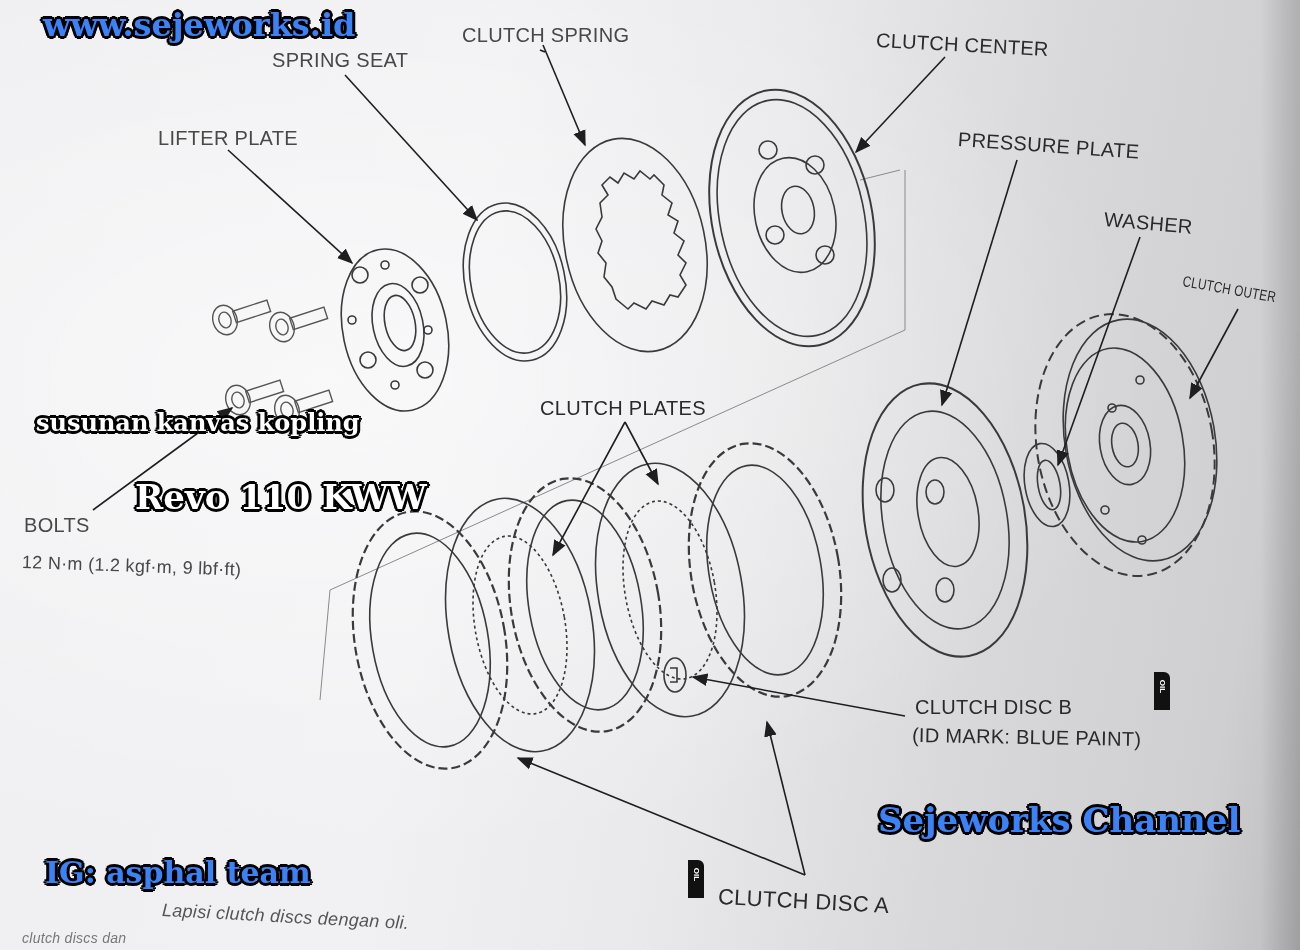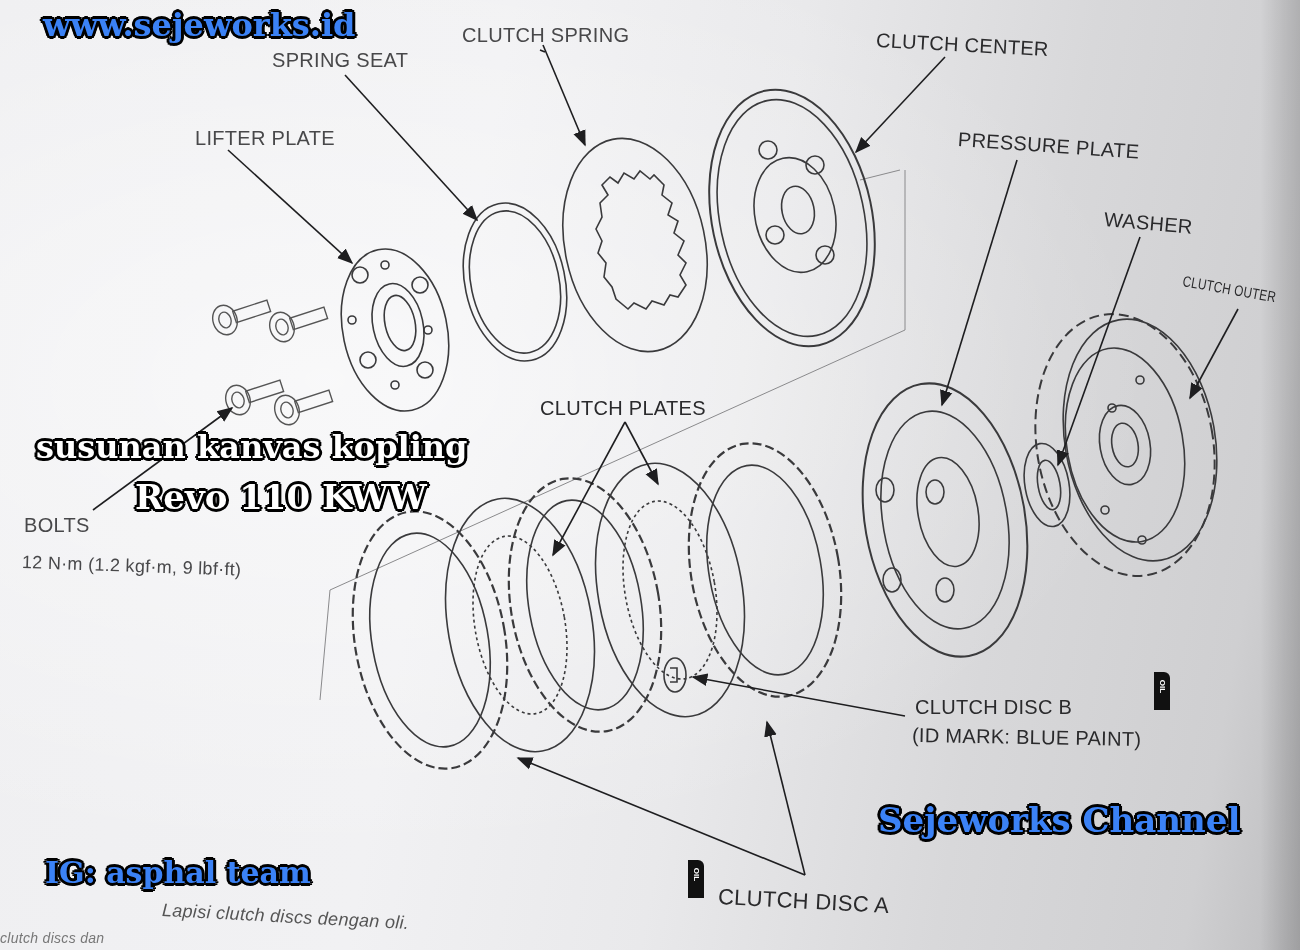--- a/index.html
+++ b/index.html
@@ -162,38 +162,38 @@
       <line x1="905" y1="716" x2="693" y2="677" marker-end="url(#ah)"></line>
       <line x1="805" y1="875" x2="518" y2="758" marker-end="url(#ah)"></line>
       <line x1="805" y1="875" x2="767" y2="722" marker-end="url(#ah)"></line>
     </g>
   </g>
 </svg>
 
 <div class="lbl light" style="left:462px;top:24px;">CLUTCH SPRING</div>
 <div class="lbl light" style="left:272px;top:49px;text-align:center;">SPRING SEAT</div>
 <div class="lbl" style="left:876px;top:29px;transform:rotate(3deg);">CLUTCH CENTER</div>
-<div class="lbl light" style="left:158px;top:127px;margin-left:37px;">LIFTER PLATE</div>
+<div class="lbl light" style="left:158px;top:127px;">LIFTER PLATE</div>
 <div class="lbl" style="left:958px;top:128px;transform:rotate(4deg);">PRESSURE PLATE</div>
 <div class="lbl" style="left:1104px;top:208px;transform:rotate(5deg);">WASHER</div>
 <div class="lbl" style="left:1183px;top:272px;font-size:15px;transform:rotate(10deg) scaleX(0.78);">CLUTCH OUTER</div>
 <div class="lbl" style="left:540px;top:397px;">CLUTCH PLATES</div>
 <div class="lbl light" style="left:24px;top:514px;">BOLTS</div>
 <div class="lbl light" style="left:22px;top:552px;font-size:18px;transform:rotate(2deg);">12 N·m (1.2 kgf·m, 9 lbf·ft)</div>
 <div class="lbl" style="left:915px;top:696px;">CLUTCH DISC B</div>
 <div class="lbl" style="left:912px;top:724px;transform:rotate(1deg);">(ID MARK: BLUE PAINT)</div>
 <div class="lbl" style="left:718px;top:884px;font-size:22px;transform:rotate(3deg);">CLUTCH DISC A</div>
 
 <div class="oil" style="left:1154px;top:672px;">
     <span>OIL</span>
   </div>
 <div class="oil" style="left:688px;top:860px;">
     <span>OIL</span>
   </div>
 
 <div class="lbl light" style="left:162px;top:900px;font-style:italic;font-size:18px;transform:rotate(3deg);color:#555;">Lapisi clutch discs dengan oli.</div>
-<div class="lbl light" style="left:0px;top:930px;font-style:italic;font-size:14px;color:#777;">clutch discs dan</div>
+<div class="lbl light" style="left:0px;top:930px;font-style:italic;font-size:14px;color:#777;padding-left:22px;">clutch discs dan</div>
 
 <div class="wm yellow" style="left:43px;top:6px;font-size:32px;">www.sejeworks.id</div>
-<div class="wm white" style="left:36px;top:428px;font-size:32px;text-align:right;">susunan kanvas kopling</div>
+<div class="wm white" style="left:36px;top:408px;font-size:24px;text-align:right;">susunan kanvas kopling</div>
 <div class="wm white" style="left:135px;top:477px;font-size:34px;">Revo 110 KWW</div>
 <div class="wm yellow" style="left:878px;top:800px;font-size:34px;">Sejeworks Channel</div>
 <div class="wm yellow" style="left:45px;top:855px;font-size:30px;">IG: asphal team</div>
 
 </body></html>

